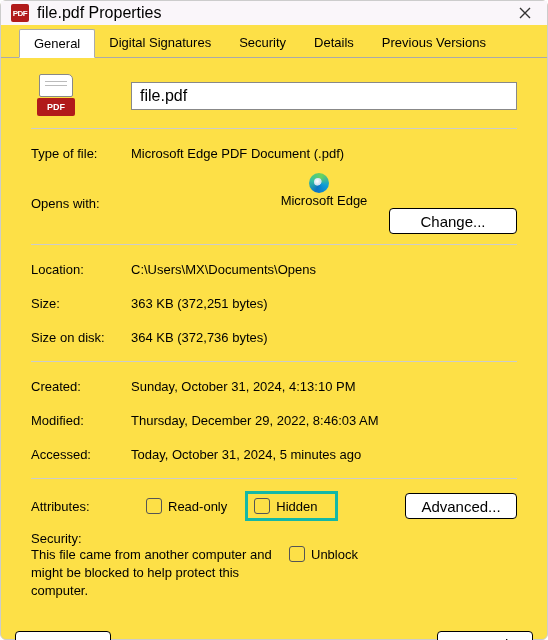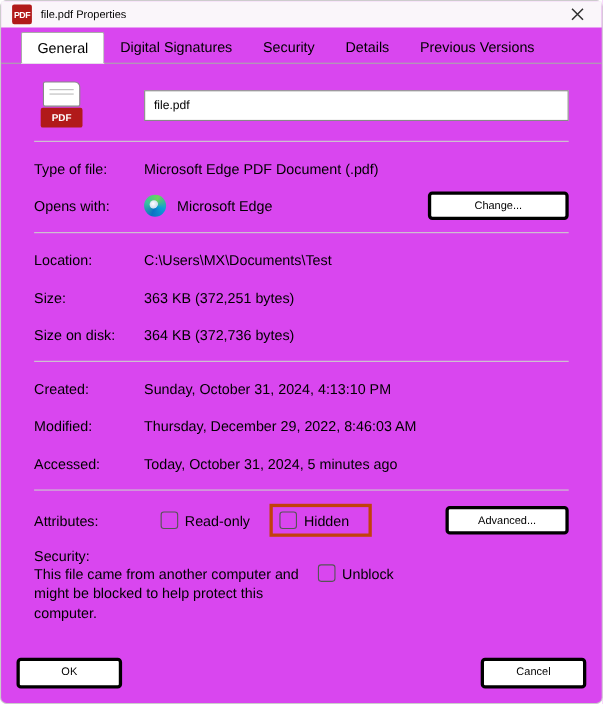--- a/index.html
+++ b/index.html
@@ -11,21 +11,21 @@
   width: 548px;
   height: 640px;
 }
 .window {
   width: 548px;
   height: 640px;
   border: 1px solid #ccc;
   border-radius: 6px;
   display: flex;
   flex-direction: column;
-  background: #d946ef;
+  background: #fde047;
 }
 .titlebar {
   height: 40px;
   display: flex;
   align-items: center;
   padding: 0 10px;
   background: #faf6fa;
 }
 .title-icon {
   width: 18px;
@@ -36,21 +36,21 @@
   align-items: center;
   justify-content: center;
   margin-right: 8px;
 }
 .title-icon span {
   color: #fff;
   font-size: 8px;
   font-weight: bold;
   letter-spacing: -0.5px;
 }
-.window-title { font-size: 10px; flex: 1; }
+.window-title { font-size: 16px; flex: 1; }
 .close-btn {
   width: 24px;
   height: 24px;
   display: flex;
   align-items: center;
   justify-content: center;
   font-size: 16px;
   color: #333;
   cursor: pointer;
 }
@@ -132,21 +132,21 @@
   display: flex;
   align-items: center;
   justify-content: center;
   border-radius: 2px;
 }
 .filename-input {
   flex: 1;
   height: 28px;
   border: 1px solid #888;
   padding: 0 8px;
-  font-size: 11px;
+  font-size: 16px;
   font-family: inherit;
 }
 hr.sep {
   border: none;
   border-top: 1px solid #ccc;
   margin: 10px 0;
 }
 .edge-icon {
   width: 20px;
   height: 20px;
@@ -158,24 +158,24 @@
 .edge-icon::after {
   content: "";
   position: absolute;
   top: 5px; left: 5px;
   width: 8px; height: 8px;
   border-radius: 50%;
   background: radial-gradient(circle at 40% 40%, #fff 0%, #cde 60%, transparent 70%);
 }
 .btn {
   height: 26px;
-  border: 3px solid #000000;
+  border: 1px solid #000000;
   border-radius: 4px;
   background: #fff;
-  font-size: 10px;
+  font-size: 15px;
   font-family: inherit;
   cursor: pointer;
   padding: 0 14px;
   display: flex;
   align-items: center;
   justify-content: center;
 }
 .change-btn { width: 128px; margin-left: auto; }
 .adv-btn { width: 112px; margin-left: auto; }
 .checkbox {
@@ -187,21 +187,21 @@
   flex-shrink: 0;
   cursor: pointer;
 }
 .attr-group {
   display: flex;
   align-items: flex-end;
   margin-right: 18px;
   padding-left: 15px;
 }
 .highlight-box {
-  border: 3px solid #c2410c;
+  border: 3px solid #14b8a6;
   padding: 4px 18px 4px 6px;
   display: flex;
   align-items: center;
   margin-right: 12px;
 }
 .security-row { align-items: flex-start; flex-direction: column; }
 .security-text {
   width: 250px;
   line-height: 1.4;
 }
@@ -257,32 +257,32 @@
 
     <hr class="sep">
 
     <div class="row">
       <div class="label">Type of file:</div>
       <div class="value">Microsoft Edge PDF Document (.pdf)</div>
     </div>
 
     <div class="row">
       <div class="label">Opens with:</div>
-      <div class="value" style="display:flex;align-items:center;">
+      <div class="value" style="display:flex;align-items:center;flex-direction:column;">
         <div class="edge-icon"></div>
         <span>Microsoft Edge</span>
         <button class="btn change-btn">Change...</button>
       </div>
     </div>
 
     <hr class="sep">
 
     <div class="row">
       <div class="label">Location:</div>
-      <div class="value">C:\Users\MX\Documents\Test</div>
+      <div class="value">C:\Users\MX\Documents\Opens</div>
     </div>
     <div class="row">
       <div class="label">Size:</div>
       <div class="value">363 KB (372,251 bytes)</div>
     </div>
     <div class="row">
       <div class="label">Size on disk:</div>
       <div class="value">364 KB (372,736 bytes)</div>
     </div>
 

